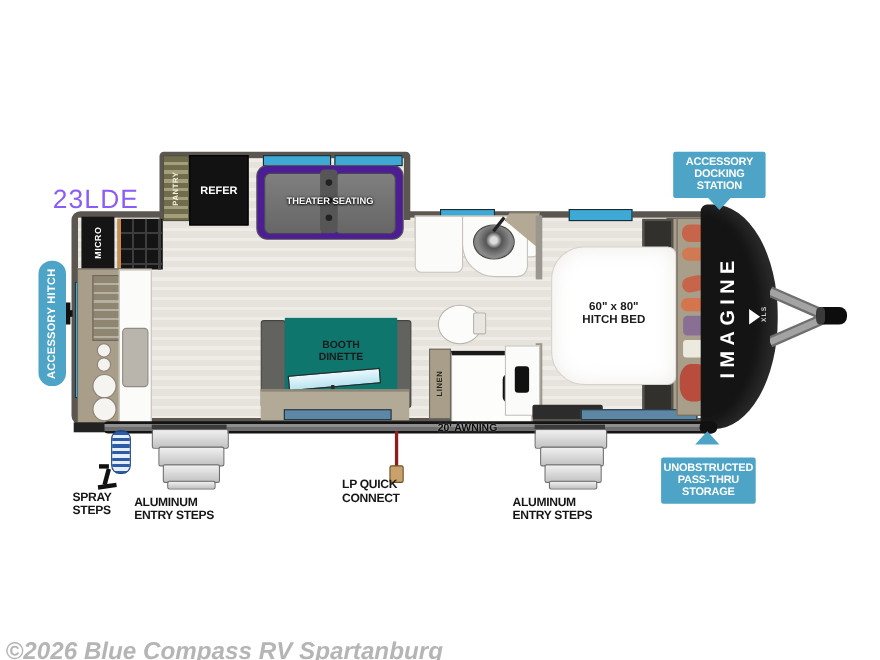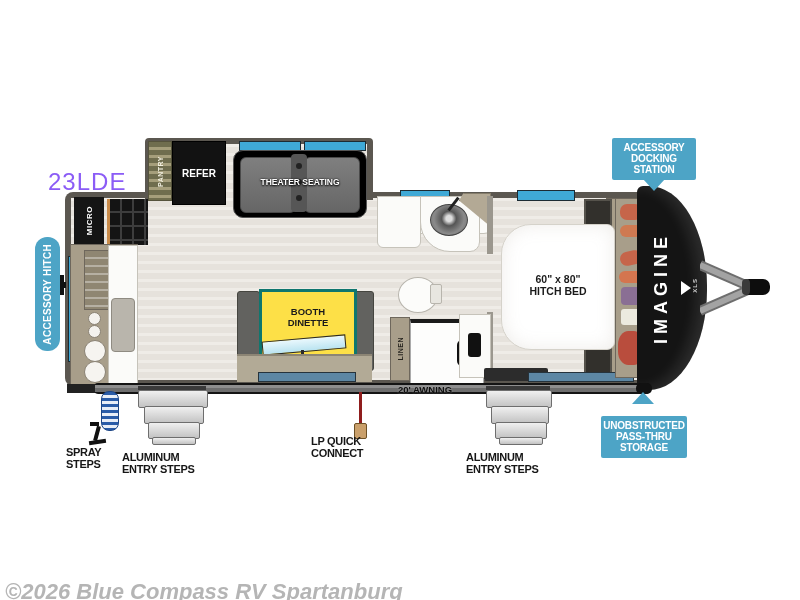--- a/index.html
+++ b/index.html
@@ -66,33 +66,33 @@
        background:repeating-linear-gradient(to bottom,#6f6d4e 0 5px,#a59e7b 5px 8px);display:flex;align-items:center;justify-content:center;">
     <span class="vtext" style="color:#f4f1e2;font-weight:bold;font-size:7px;letter-spacing:0.5px;">PANTRY</span>
   </div>
   <div class="abs" style="left:172px;top:141px;width:52px;height:62px;background:#121212;border:1px solid #000;display:flex;align-items:center;justify-content:center;">
     <span style="color:#fff;font-weight:bold;font-size:10px;">REFER</span>
   </div>
 
   <div class="abs window" style="left:239px;top:141px;width:60px;height:8px;"></div>
   <div class="abs window" style="left:304px;top:141px;width:60px;height:8px;"></div>
 
-  <div class="abs" style="left:233px;top:150px;width:132px;height:66px;background:#000000;border:1px solid #555;border-radius:10px;">
+  <div class="abs" style="left:233px;top:150px;width:132px;height:66px;background:#4c1d95;border:1px solid #555;border-radius:10px;">
     <div class="abs dark-seat" style="left:6px;top:6px;width:54px;height:54px;"></div>
     <div class="abs dark-seat" style="left:70px;top:6px;width:54px;height:54px;"></div>
     <div class="abs" style="left:57px;top:3px;width:16px;height:58px;background:#565656;border-radius:4px;"></div>
     <div class="abs" style="left:62px;top:12px;width:6px;height:6px;border-radius:50%;background:#222;"></div>
     <div class="abs" style="left:62px;top:28px;width:6px;height:6px;border-radius:50%;background:#222;"></div>
     <div class="abs" style="left:62px;top:44px;width:6px;height:6px;border-radius:50%;background:#222;"></div>
     <div class="abs room-lbl" style="left:0;top:26px;width:132px;font-size:8.5px;color:#fff;text-shadow:0 1px 2px #000,0 0 2px #000;">THEATER SEATING</div>
   </div>
 
   <div class="abs" style="left:237px;top:291px;width:21px;height:78px;background:#62625f;border:1px solid #45453f;border-radius:3px;"></div>
   <div class="abs" style="left:351px;top:291px;width:21px;height:78px;background:#62625f;border:1px solid #45453f;border-radius:3px;"></div>
-  <div class="abs" style="left:259px;top:289px;width:92px;height:62px;background:#fde047;border:3px solid #0f766e;">
+  <div class="abs" style="left:259px;top:289px;width:92px;height:62px;background:#0f766e;border:5px solid #0f766e;">
     <div class="room-lbl" style="margin-top:14px;font-size:9.5px;">
       <div>BOOTH</div>
       <div>DINETTE</div>
     </div>
   </div>
   <div class="abs" style="left:262px;top:338px;width:82px;height:12px;background:linear-gradient(180deg,#eaf8fd,#b9e3f0);border:1px solid #2a2a2a;transform:rotate(-5deg);"></div>
   <div class="abs" style="left:301px;top:350px;width:3px;height:14px;background:#2a2a2a;"></div>
   <div class="abs" style="left:237px;top:354px;width:135px;height:26px;background:#b2aa96;border-top:2px solid #8c8575;"></div>
   <div class="abs window-dim" style="left:258px;top:372px;width:96px;height:8px;"></div>
 

